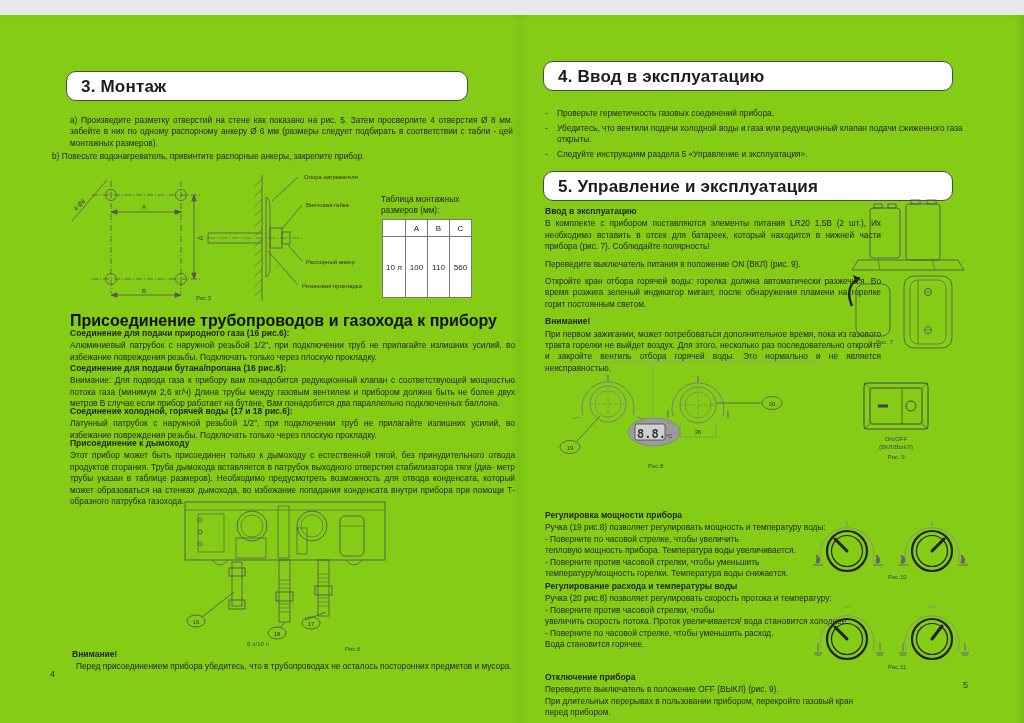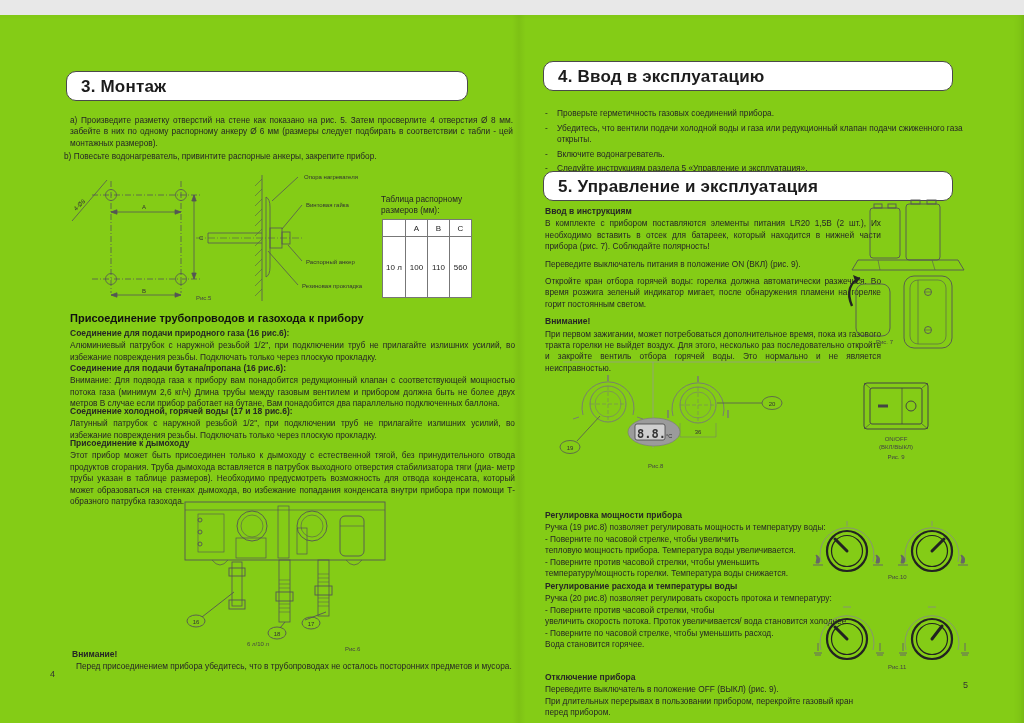--- a/index.html
+++ b/index.html
@@ -7,21 +7,21 @@
   #spread{position:relative;width:1024px;height:723px;background:#84cc16;overflow:hidden;margin:15px auto;
           box-shadow:inset -6px 0 12px -8px rgba(0,0,0,.25);text-decoration:underline;}
   .gutter{position:absolute;left:512px;top:0;width:14px;height:723px;
           background:linear-gradient(90deg,rgba(0,0,0,0) 0%,rgba(0,0,0,.05) 50%,rgba(0,0,0,0) 100%);}
   .hdrbox{position:absolute;border:1.6px solid #4a4a4a;border-radius:10px;background:#fff;
           font-weight:bold;font-size:17px;color:#1c1c1c;height:30px;box-sizing:border-box;
           padding:5px 0 0 14px;letter-spacing:.2px;}
   .body{position:absolute;font-size:8.3px;line-height:11.4px;color:#262626;text-align:justify;}
   .nojust{text-align:left;}
   .subt{font-weight:bold;font-size:8.5px;margin:0 0 1px 0;}
-  .h2{position:absolute;font-weight:bold;font-size:11px;color:#111;}
+  .h2{position:absolute;font-weight:bold;font-size:16px;color:#111;}
   .prewrap{white-space:pre-line;}
   .pagenum{position:absolute;font-size:9px;color:#333;}
   ul.dashlist{list-style:none;margin:0;padding:0;}
   ul.dashlist li{position:relative;padding-left:12px;margin-bottom:3.2px;}
   ul.dashlist li::before{content:"-";position:absolute;left:0;top:0;}
   table.dim{border-collapse:collapse;background:#fff;}
   table.dim td,table.dim th{border:1px solid #777;font-size:8px;font-weight:normal;
           text-align:center;color:#222;padding:0;}
   svg{position:absolute;overflow:visible;}
   svg text{font-family:"Liberation Sans",sans-serif;fill:#333;}
@@ -31,21 +31,21 @@
 </style>
 </head>
 <body>
 
 <div id="spread">
   <div class="gutter"></div>
 
   <div class="hdrbox" style="left:66px;top:56px;width:402px;">3. Монтаж</div>
 
   <div class="body" style="left:70px;top:100px;width:443px;">a)   Произведите разметку отверстий на стене как показано на рис. 5. Затем просверлите 4 отверстия Ø 8 мм. забейте в них по одному распорному анкеру Ø 6 мм (размеры следует подбирать в соответствии с табли - цей монтажных размеров).</div>
-  <div class="body nojust" style="left:64px;top:136px;width:443px;">b)   Повесьте водонагреватель, привинтите распорные анкеры, закрепите прибор.</div>
+  <div class="body nojust" style="left:52px;top:136px;width:443px;">b)   Повесьте водонагреватель, привинтите распорные анкеры, закрепите прибор.</div>
 
   <svg style="left:66px;top:152px;" width="312" height="142" viewBox="0 0 312 142">
     <g stroke="#555" stroke-width="0.8" fill="none">
 
       <line x1="45" y1="14" x2="45" y2="126" stroke-dasharray="6 2 1 2"></line>
       <line x1="115" y1="14" x2="115" y2="126" stroke-dasharray="6 2 1 2"></line>
       <line x1="26" y1="28" x2="134" y2="28" stroke-dasharray="6 2 1 2"></line>
       <line x1="26" y1="112" x2="134" y2="112" stroke-dasharray="6 2 1 2"></line>
 
       <circle cx="45" cy="28" r="5.5"></circle>
@@ -102,21 +102,21 @@
       <line x1="222" y1="78" x2="236" y2="94"></line>
       <line x1="202" y1="84" x2="232" y2="118"></line>
     </g>
     <text x="238" y="12" class="lbl">Опора нагревателя</text>
     <text x="240" y="40" class="lbl">Винтовая гайка</text>
     <text x="240" y="97" class="lbl">Распорный анкер</text>
     <text x="236" y="121" class="lbl">Резиновая прокладка</text>
     <text x="130" y="133" class="figcap">Рис.5</text>
   </svg>
 
-  <div class="body nojust" style="left:381px;top:179px;width:95px;">Таблица распорному размеров (мм):</div>
+  <div class="body nojust" style="left:381px;top:179px;width:95px;">Таблица монтажных размеров (мм):</div>
   <table class="dim" style="position:absolute;left:382px;top:204px;">
     <tbody>
         <tr>
       <th style="width:22px;height:16px;"></th>
       <th style="width:21px;">A</th>
       <th style="width:21px;">B</th>
       <th style="width:21px;">C</th>
     </tr>
     <tr>
       <td style="height:60px;">10 л</td>
@@ -210,28 +210,27 @@
     <div style="padding-left:4px;">Перед присоединением прибора убедитесь, что в трубопроводах не осталось посторонних предметов и мусора.</div>
   </div>
 
   <div class="pagenum" style="left:50px;top:654px;">4</div>
 
   <div class="hdrbox" style="left:543px;top:46px;width:410px;">4. Ввод в эксплуатацию</div>
 
   <ul class="dashlist body nojust" style="left:545px;top:93px;width:435px;">
     <li>Проверьте герметичность газовых соединений прибора.</li>
     <li>Убедитесь, что вентили подачи холодной воды и газа или редукционный клапан подачи сжиженного газа открыты.</li>
-    <li>Включите водонагреватель.</li>
     <li>Следуйте инструкциям раздела 5 «Управление и эксплуатация».</li>
   </ul>
 
   <div class="hdrbox" style="left:543px;top:156px;width:410px;">5. Управление и эксплуатация</div>
 
   <div class="body" style="left:545px;top:191px;width:336px;">
-    <div class="subt">Ввод в инструкциям</div>
+    <div class="subt">Ввод в эксплуатацию</div>
     <div style="margin-bottom:6px;">В комплекте с прибором поставляются элементы питания LR20 1,5В (2 шт.), Их необходимо вставить в отсек для батареек, который находится в нижней части прибора (рис. 7). Соблюдайте полярность!</div>
     <div style="margin-bottom:6px;">Переведите выключатель питания в положение ON (ВКЛ) (рис. 9).</div>
     <div style="margin-bottom:6px;">Откройте кран отбора горячей воды: горелка должна автоматически разжечься. Во время розжига зеленый индикатор мигает, после обнаружения пламени на горелке горит постоянным светом.</div>
     <div class="subt">Внимание!</div>
     <div>При первом зажигании, может потребоваться дополнительное время, пока из газового тракта горелки не выйдет воздух. Для этого, несколько раз последовательно откройте и закройте вентиль отбора горячей воды. Это нормально и не является неисправностью.</div>
   </div>
 
   <svg style="left:848px;top:185px;" width="155" height="150" viewBox="0 0 155 150">
     <g stroke="#555" stroke-width="0.9" fill="none">
       <rect x="22" y="8" width="30" height="50" rx="3"></rect>

